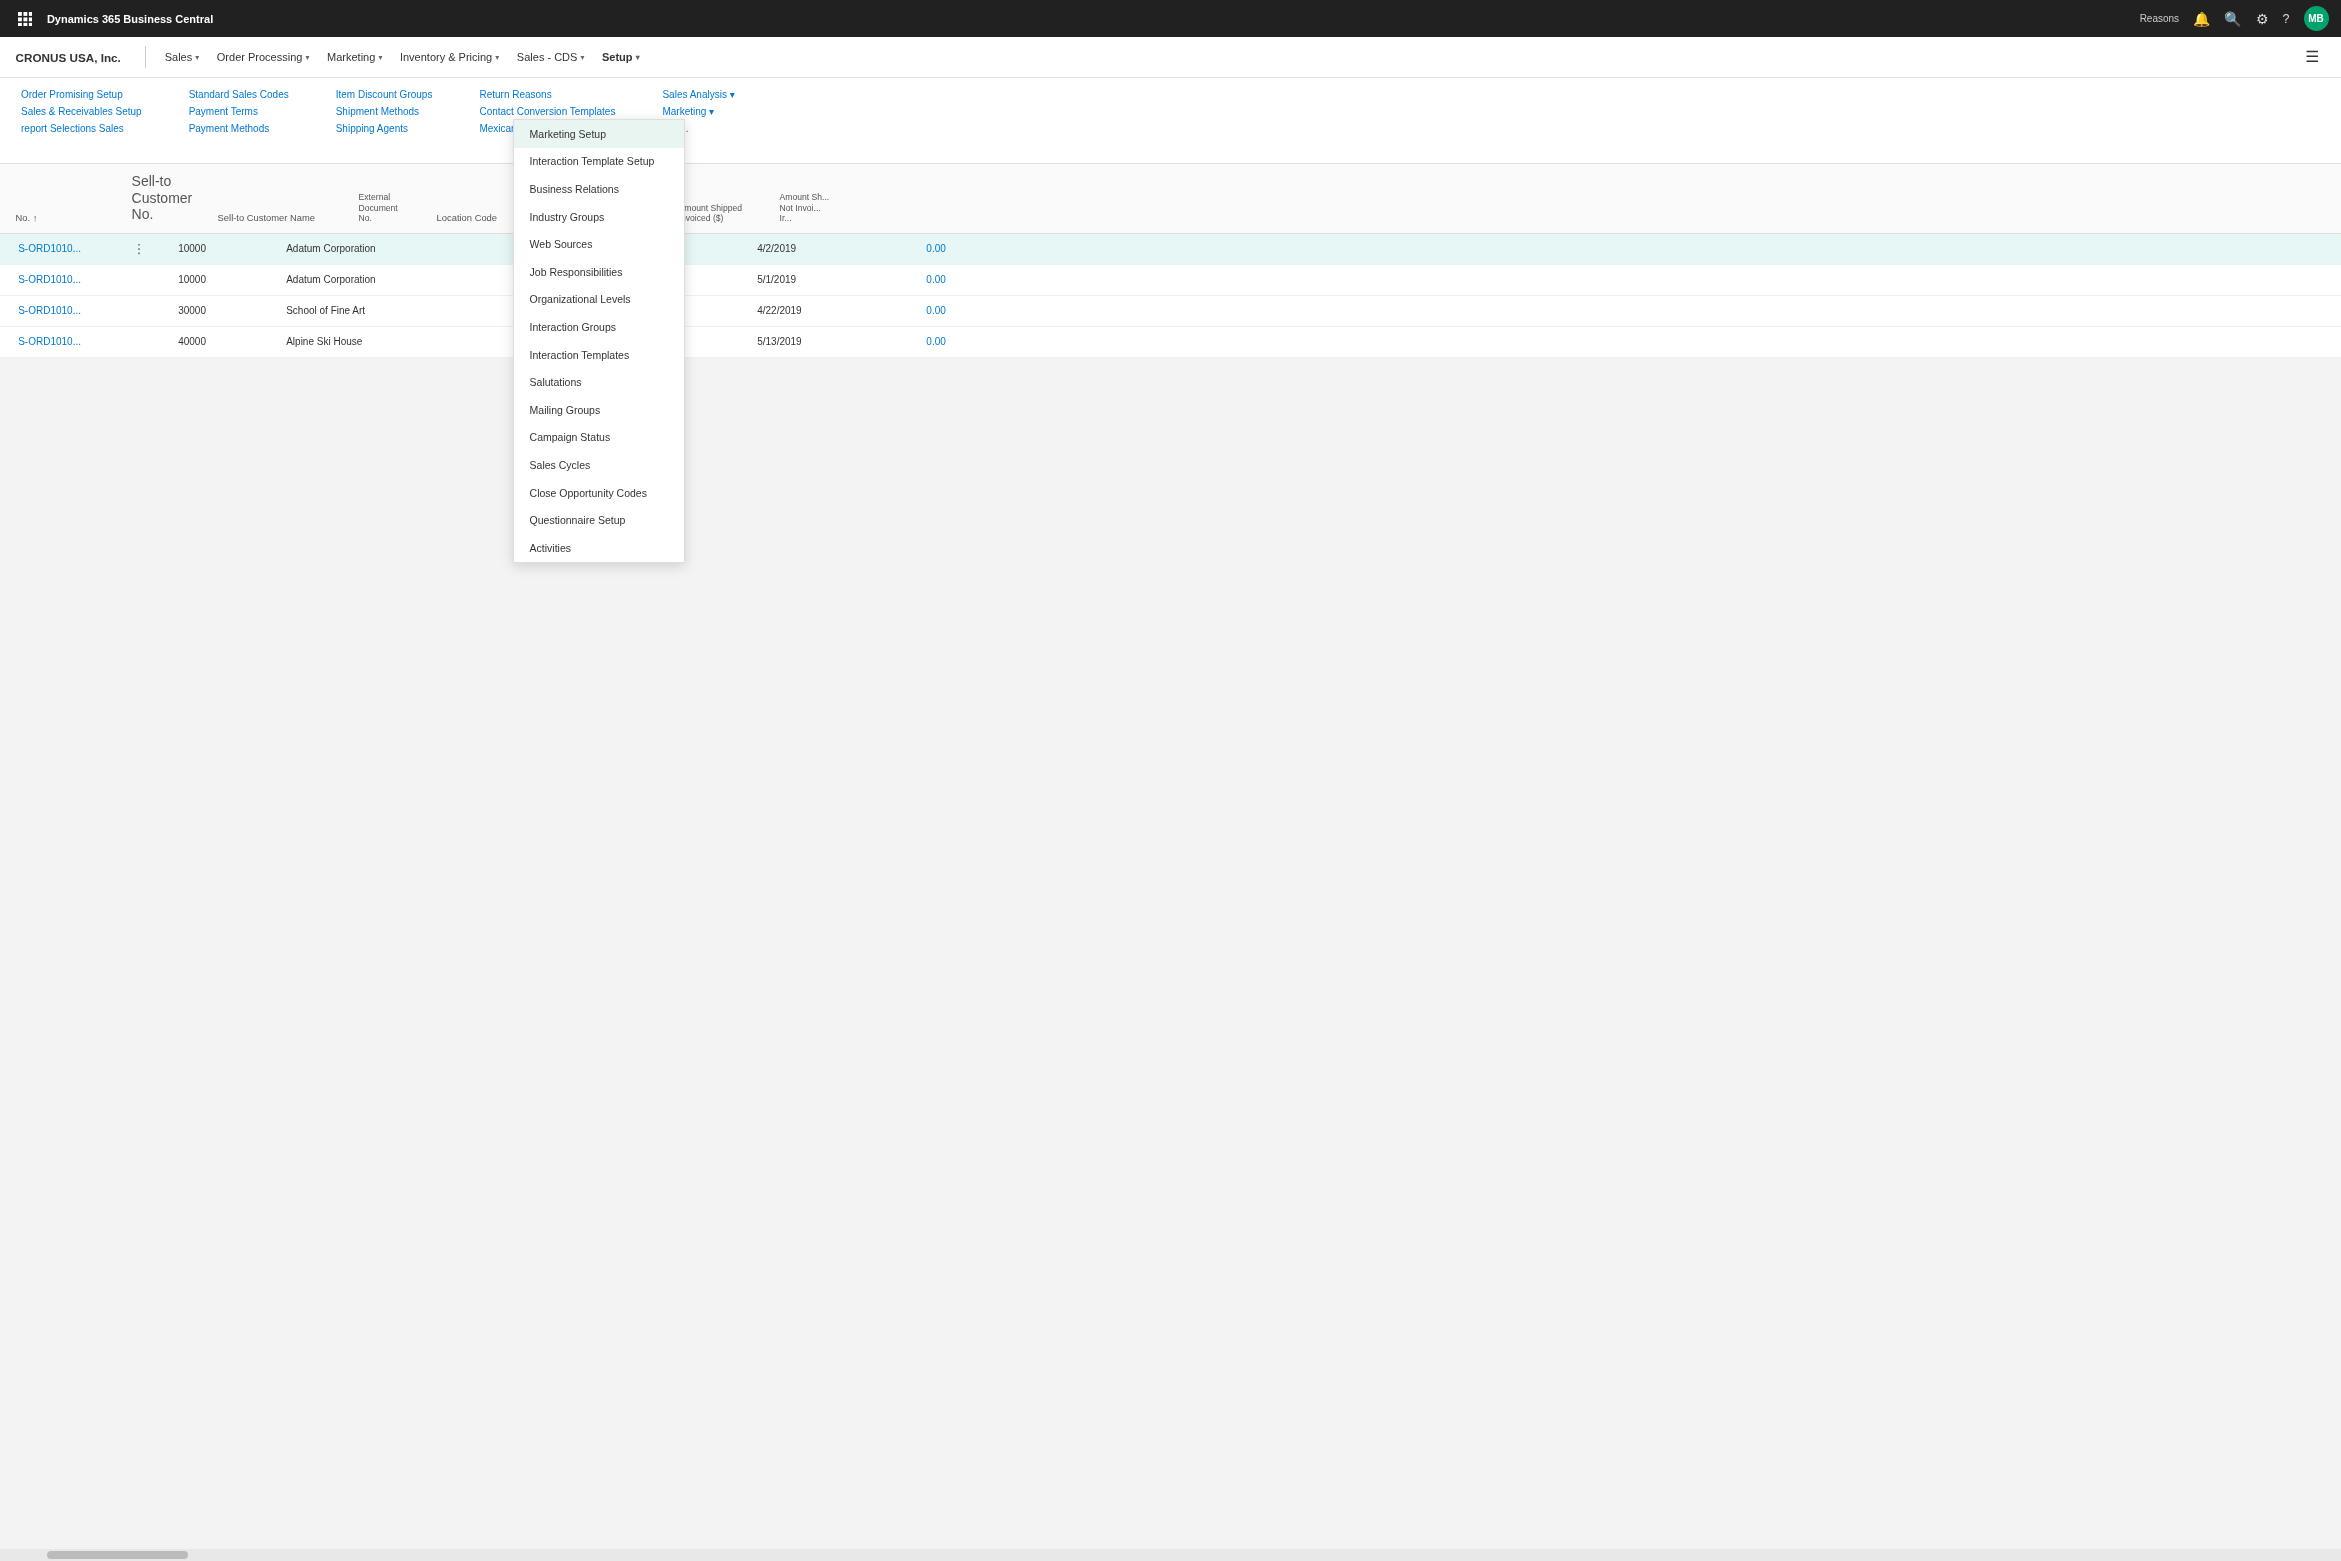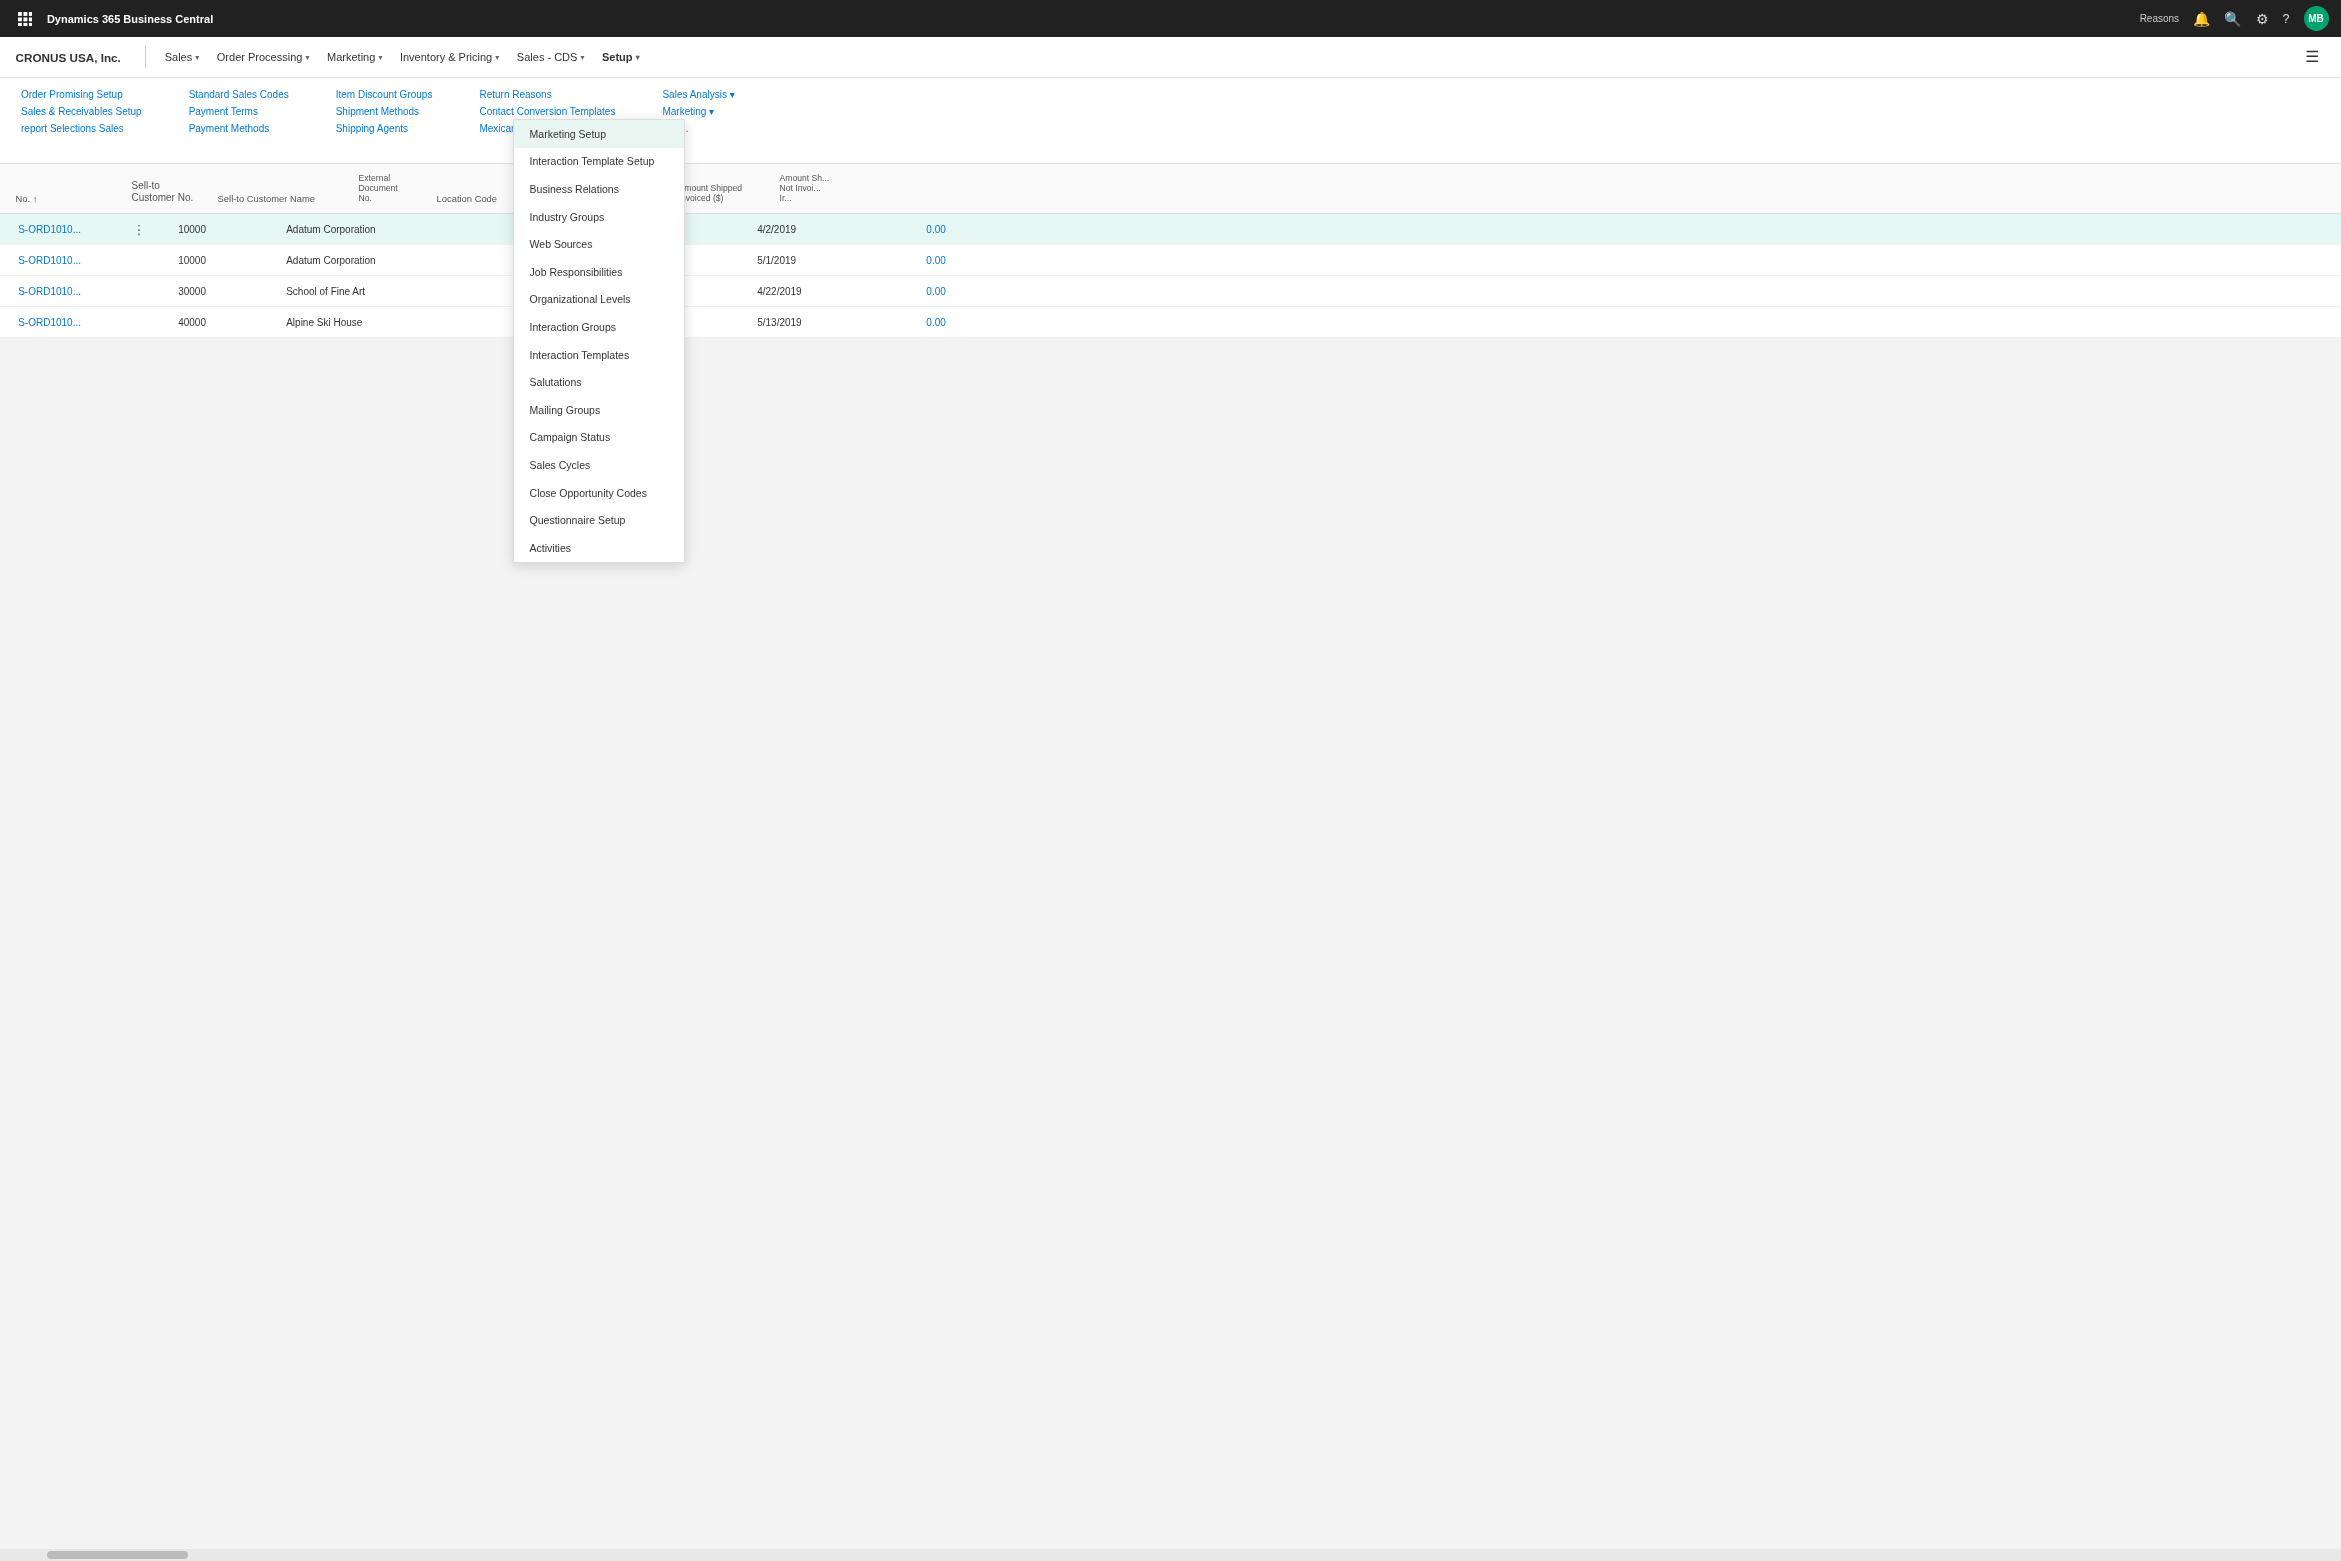--- a/index.html
+++ b/index.html
@@ -301,21 +301,21 @@
     <span class="mega-menu-link">Cus...</span>
     <span class="mega-menu-link">Ite...</span>
   </div>
 </div>
 
 <div class="table-container">
 
   <div class="table-header-row">
     <div class="col-header w-no sortable">No. ↑</div>
     <div class="col-header" style="width:22px;"></div>
-    <div class="col-header w-sellto" style="font-size:10px; line-height:1.2;">Sell-to<br>Customer No.</div>
+    <div class="col-header w-sellto" style="font-size:14px; line-height:1.2;">Sell-to<br>Customer No.</div>
     <div class="col-header w-custname">Sell-to Customer Name</div>
     <div class="col-header w-extdoc" style="font-size:8.6px; line-height:1.2;">External<br>Document<br>No.</div>
     <div class="col-header w-loccode">Location Code</div>
     <div class="col-header w-userid" style="font-size:8.6px; line-height:1.2;">Assigned User<br>ID</div>
     <div class="col-header w-docdate" style="font-size:8.6px; line-height:1.2;">Document<br>Date</div>
     <div class="col-header w-shipped" style="font-size:8.6px; line-height:1.2;">Amount Shipped<br>Invoiced ($)</div>
     <div class="col-header w-amount" style="font-size:8.6px; line-height:1.2;">Amount Sh...<br>Not Invoi...<br>Ir...</div>
   </div>
 
   <div class="table-row selected">

